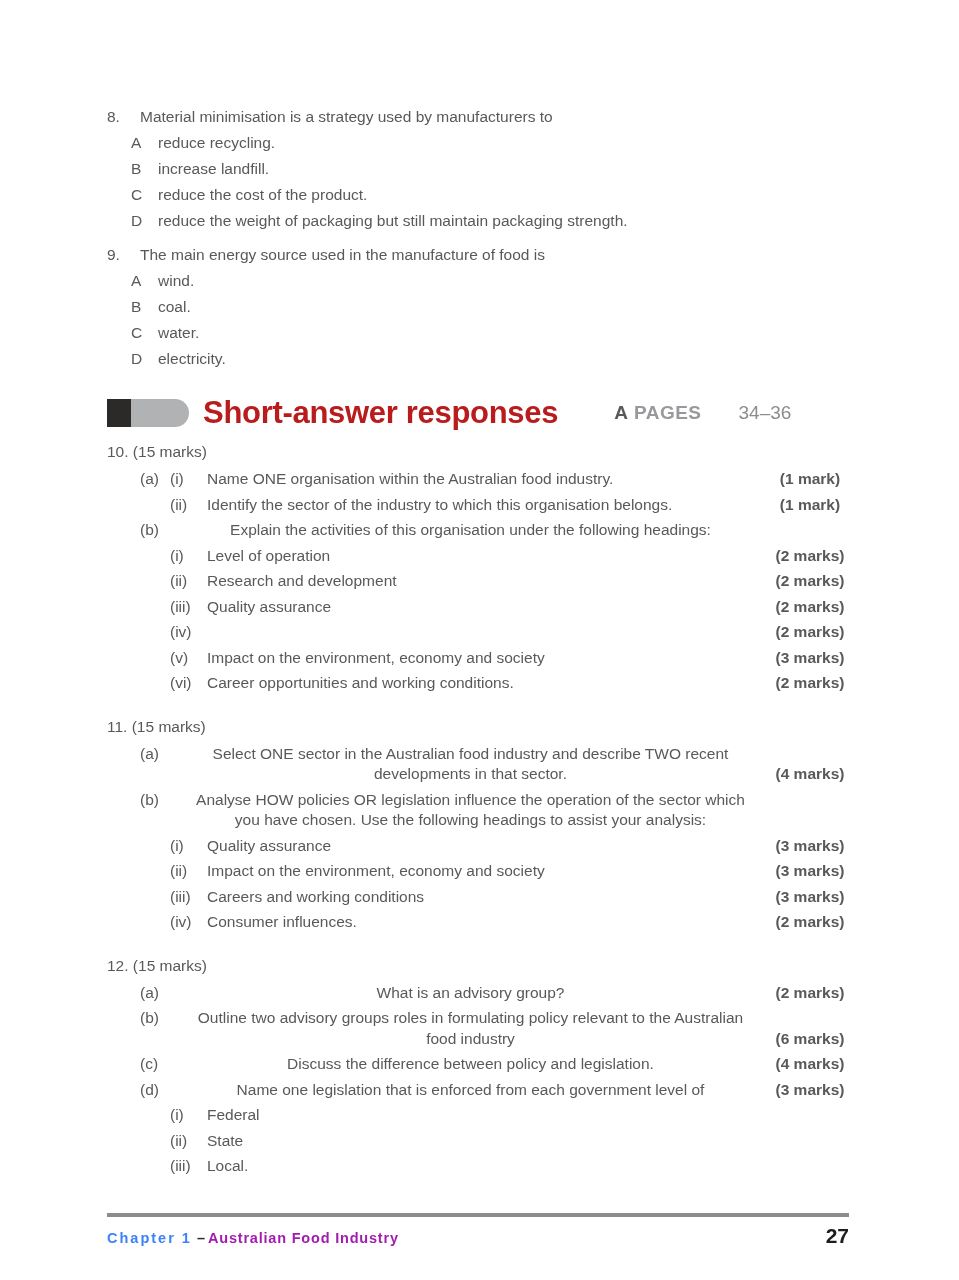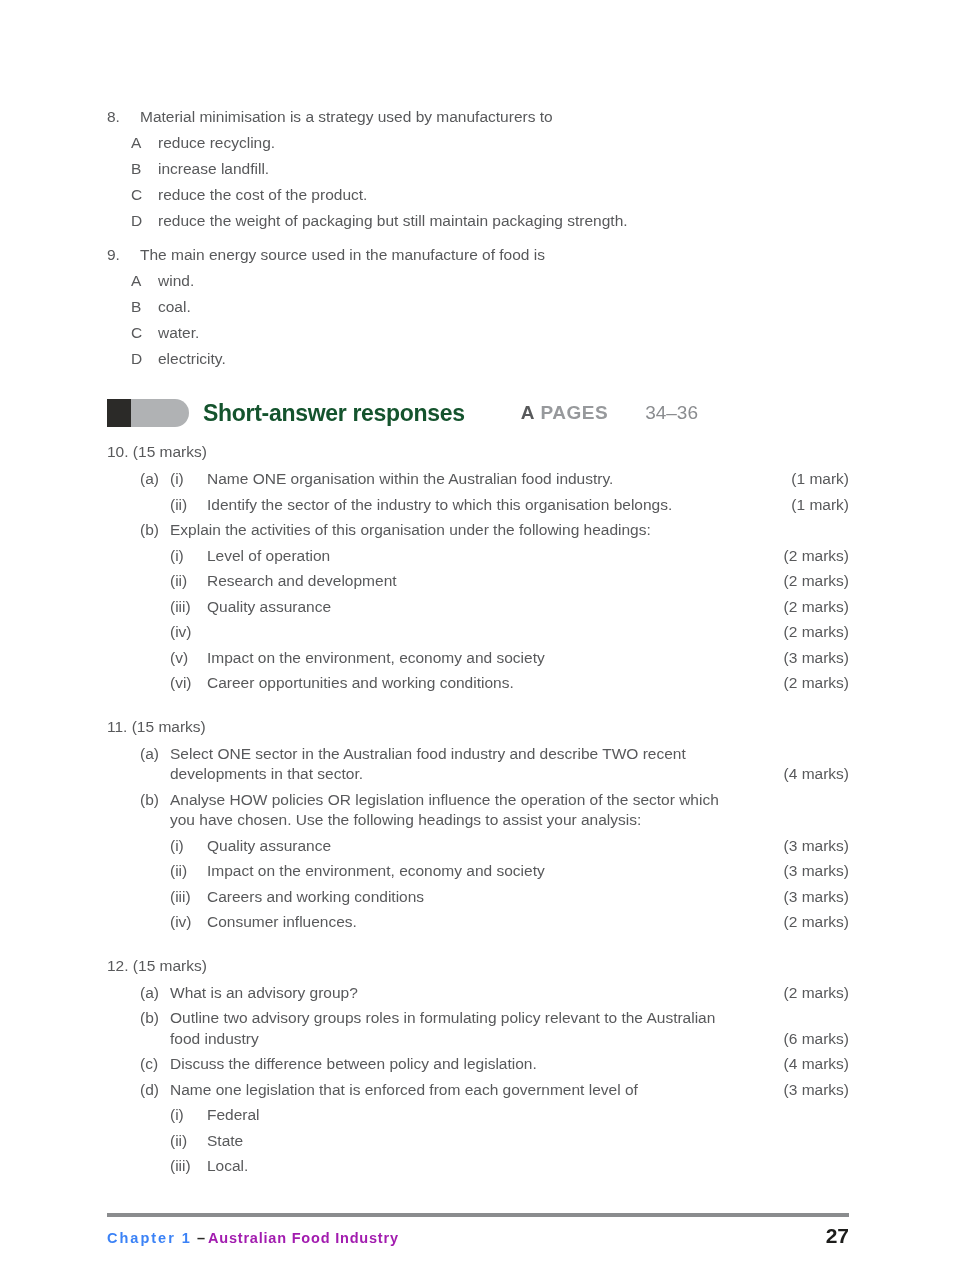--- a/index.html
+++ b/index.html
@@ -33,24 +33,24 @@
     align-items: center;
   }
   .badge { display: flex; align-items: center; height: 28px; flex: 0 0 auto; }
   .badge-square { width: 24px; height: 28px; background: #2b2a28; }
   .badge-pill {
     width: 58px; height: 28px; background: #b0b2b4;
     border-radius: 0 14px 14px 0;
   }
   .section-title {
     margin: 0 0 0 14px;
-    font-size: 23px;
+    font-size: 31px;
     font-weight: bold;
     letter-spacing: -0.3px;
-    color: #14532d;
+    color: #b91c1c;
     white-space: nowrap;
   }
   .page-ref {
     margin-left: 56px;
     font-size: 19px;
     display: flex;
     align-items: baseline;
     gap: 6px;
     white-space: nowrap;
   }
@@ -65,26 +65,27 @@
   .saq-rows { padding-left: 33px; }
   .s-row {
     display: grid;
     grid-template-columns: 30px 37px 1fr 78px;
     line-height: 20.5px;
     margin-bottom: 5px;
   }
   .s-row .c1   { grid-column: 1; }
   .s-row .c2   { grid-column: 2; }
   .s-row .txt  { grid-column: 3; white-space: pre-line; }
-  .s-row.no-sub .txt { grid-column: 2 / 4; }
+  .s-row.no-sub .txt { grid-column: 2 / 4; text-align: center; }
   .s-row .marks {
     grid-column: 4;
-    text-align: right;
+    text-align: center;
     align-self: end;
     white-space: nowrap;
+    font-weight: bold;
   }
 
   
   .footer {
     position: absolute;
     left: 107px;
     right: 110px;
     top: 1213px;
   }
   .footer-rule { height: 4px; background: #8a8c8e; margin-bottom: 7px; }

